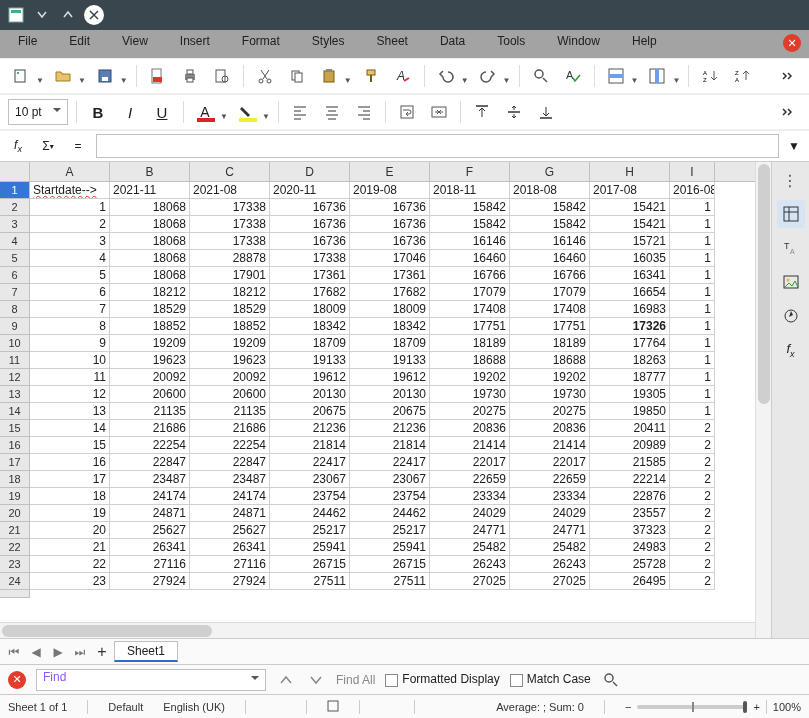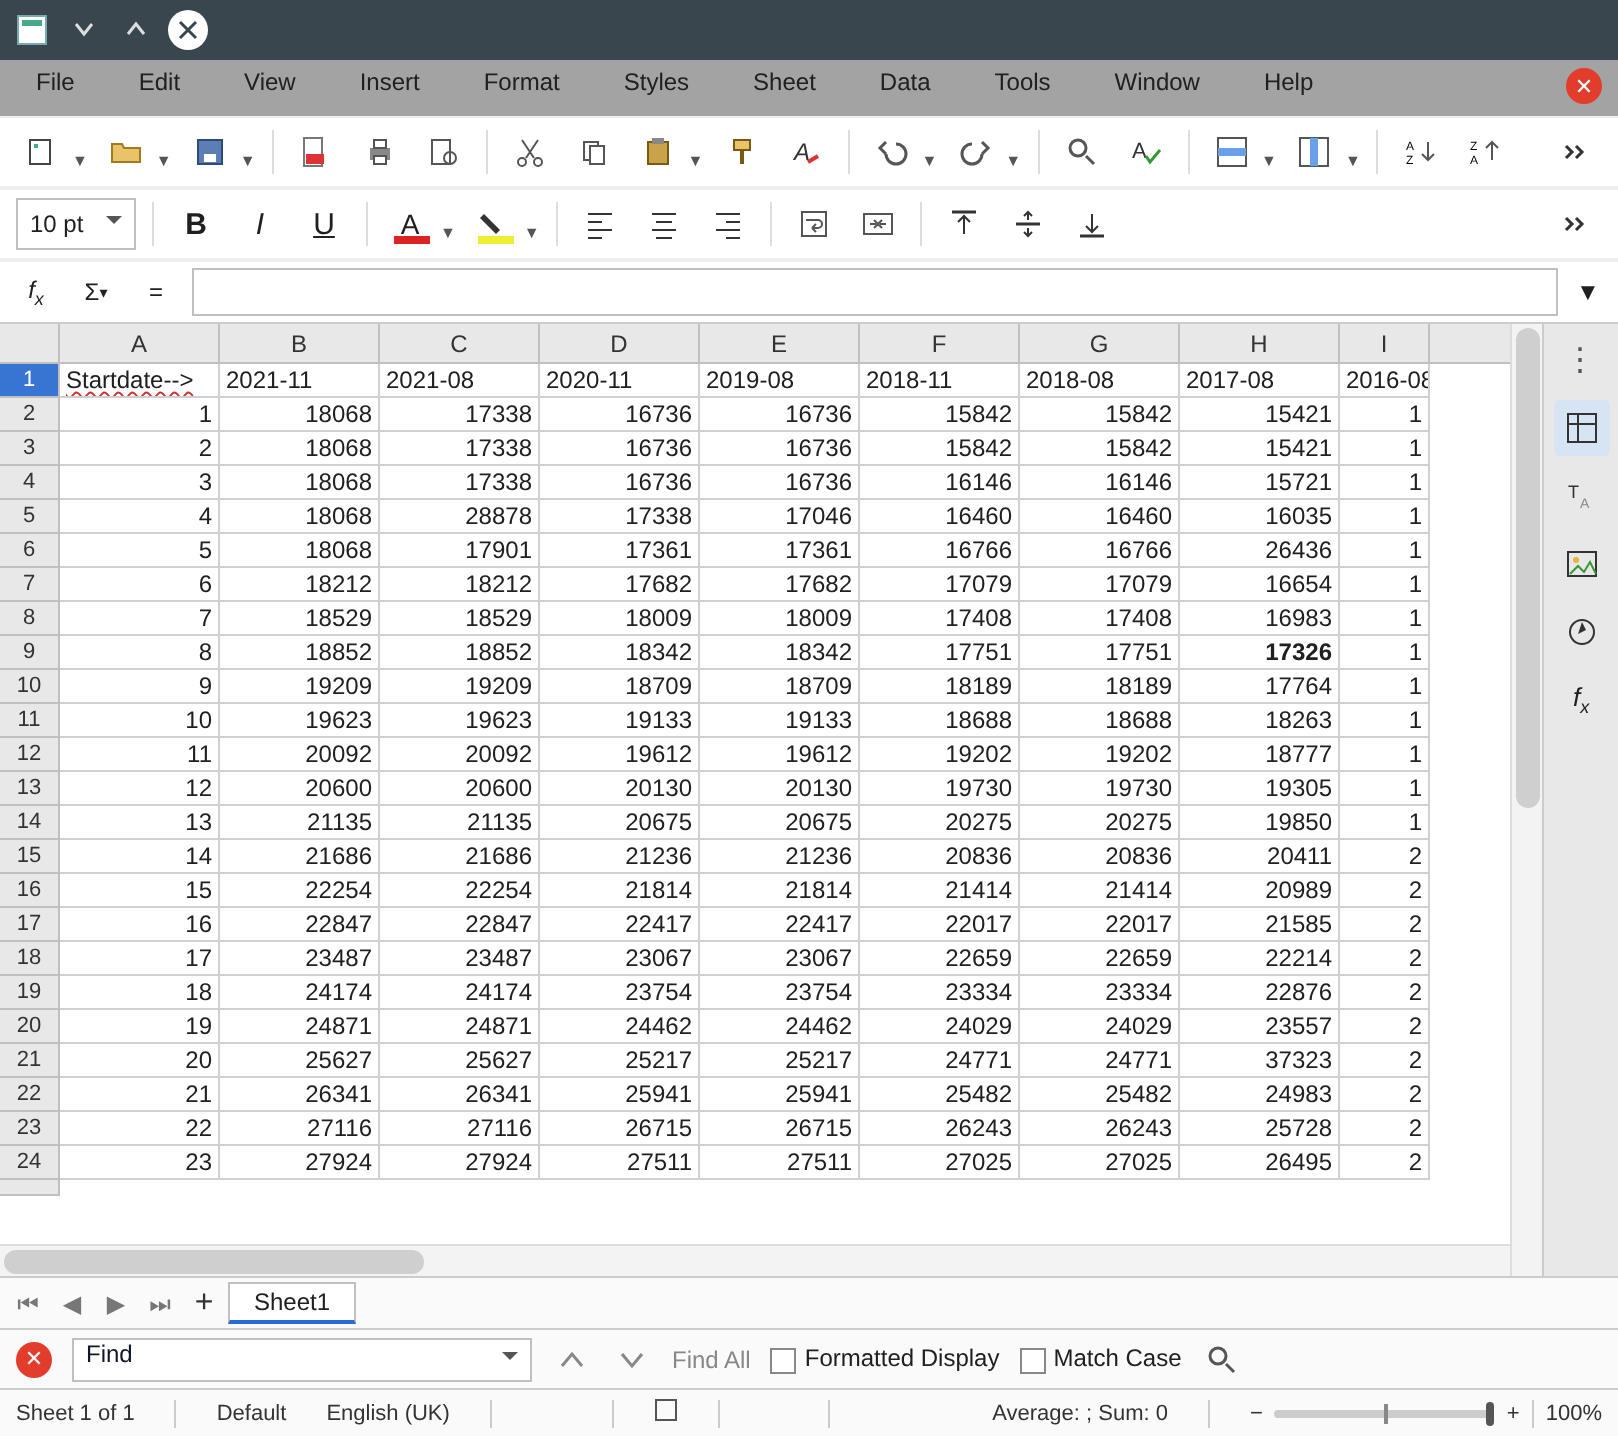--- a/index.html
+++ b/index.html
@@ -83,21 +83,21 @@
   .sidebar .dots { font-size:16px; letter-spacing:1px; color:#555;}
 
   
   .tabsrow { height:26px; border-top:1px solid #ccc; display:flex; align-items:center; padding:0 4px; gap:2px; background:#fafafa;}
   .tabbtn { width:20px; height:20px; display:flex; align-items:center; justify-content:center; color:#777;}
   .sheet-tab { border:1px solid var(--border); border-bottom:2px solid #2a6dd2; background:#fff; padding:2px 12px; font-size:12px;}
   
   
   .findbar { height:30px; border-top:1px solid #ccc; display:flex; align-items:center; padding:0 8px; gap:10px; background:#fafafa;}
   .find-close { width:18px; height:18px; border-radius:50%; background:#e23c2c; color:#fff; display:flex; align-items:center; justify-content:center; font-size:11px;}
-  .find-input { width:230px; height:22px; border:1px solid var(--border); padding:0 18px 0 6px; position:relative; background:#fff; color:#0f172a;}
+  .find-input { width:230px; height:22px; border:1px solid var(--border); padding:0 18px 0 6px; position:relative; background:#fff; color:#8b5cf6;}
   .find-input::after{content:""; position:absolute; right:6px; top:50%; transform:translateY(-50%); border:4px solid transparent; border-top-color:#555;}
   .chk { width:13px; height:13px; border:1px solid #888; display:inline-block; vertical-align:middle; margin-right:4px; background:#fff;}
   .findlabel { color:#888; }
 
   
   .statusbar { height:24px; border-top:1px solid #ccc; display:flex; align-items:center; padding:0 8px; font-size:11px; color:#333; background:#fafafa; gap:20px;}
   .statusbar .sep { width:1px; height:14px; background:#ccc;}
   .statusbar .spacer{flex:1;}
   .zoom { display:flex; align-items:center; gap:6px;}
   .zoom .track{ width:110px; height:4px; background:#ccc; position:relative; border-radius:2px;}
@@ -455,21 +455,21 @@
             </div>
             <div class="row">
               <div class="rh">6</div>
               <div class="cell num" style="width: 80px;">5</div>
               <div class="cell num" style="width: 80px;">18068</div>
               <div class="cell num" style="width: 80px;">17901</div>
               <div class="cell num" style="width: 80px;">17361</div>
               <div class="cell num" style="width: 80px;">17361</div>
               <div class="cell num" style="width: 80px;">16766</div>
               <div class="cell num" style="width: 80px;">16766</div>
-              <div class="cell num" style="width: 80px;">26436</div>
+              <div class="cell num" style="width: 80px;">16341</div>
               <div class="cell num" style="width: 45px;">1</div>
             </div>
             <div class="row">
               <div class="rh">7</div>
               <div class="cell num" style="width: 80px;">6</div>
               <div class="cell num" style="width: 80px;">18212</div>
               <div class="cell num" style="width: 80px;">18212</div>
               <div class="cell num" style="width: 80px;">17682</div>
               <div class="cell num" style="width: 80px;">17682</div>
               <div class="cell num" style="width: 80px;">17079</div>

